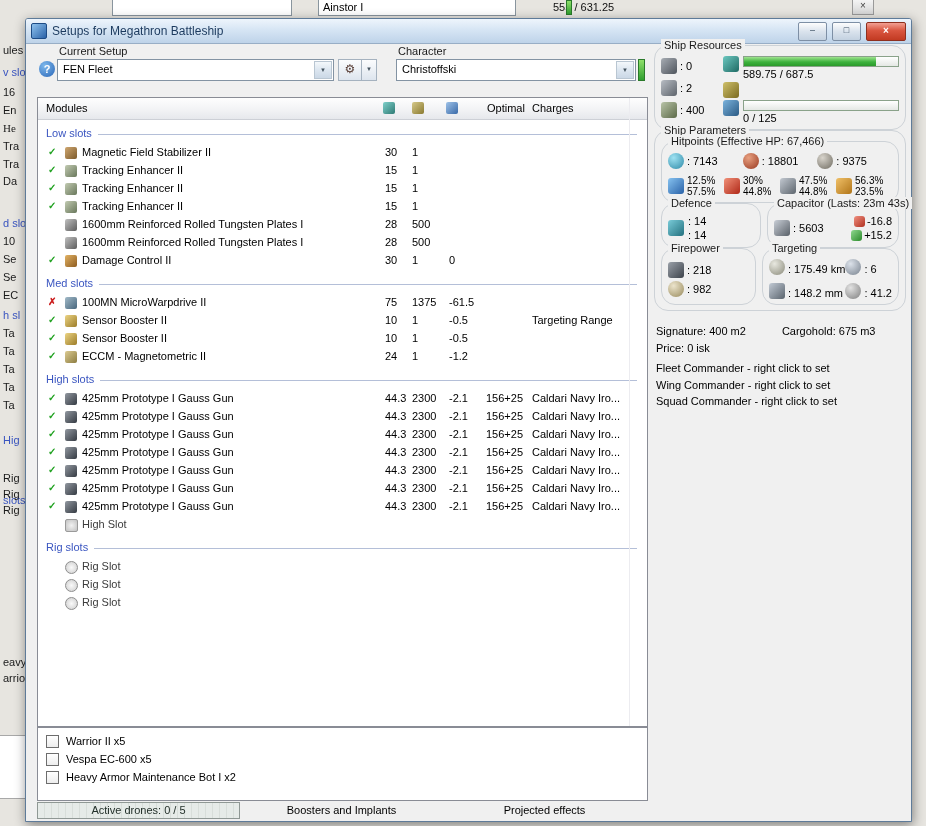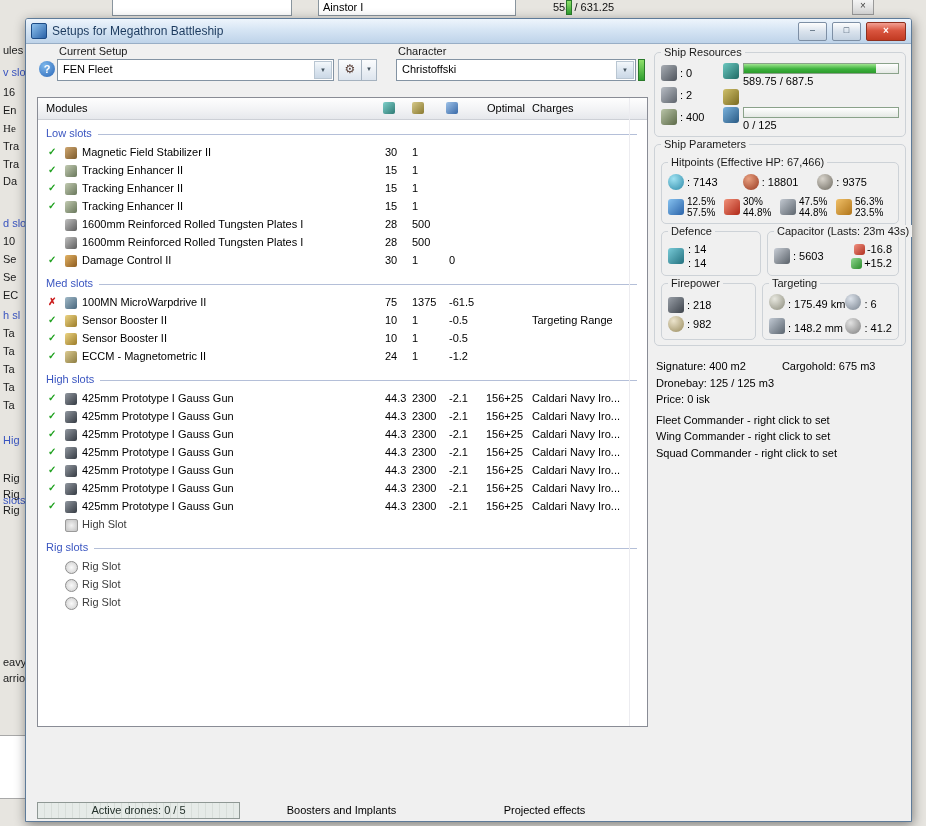--- a/index.html
+++ b/index.html
@@ -75,21 +75,21 @@
   
   #drones-box{position:absolute;left:11px;top:708px;width:609px;height:68px;background:#fff;border:1px solid #898c95;padding-top:4px}
   .drow{height:18px;padding-left:8px;display:flex;align-items:center;gap:7px}
   .cb{width:11px;height:11px;background:linear-gradient(#fff,#ededed);border:1px solid #6d6d6d;flex:0 0 auto}
   #bottom-bar{position:absolute;left:11px;top:783px;width:609px;height:16px;display:flex}
   #bottom-bar .bcell{width:203px;display:flex;align-items:center;justify-content:center}
   #active-drones-bar{width:201px;height:15px;border:1px solid #8f9894;background:repeating-linear-gradient(90deg,#e6ebe8 0 6px,#d8deda 6px 7px);display:flex;align-items:center;justify-content:center;color:#23302a}
 
   
   #right-panel{position:absolute;left:628px;top:26px;width:252px}
-  .group{position:relative;border:1px solid #cdd2d7;border-radius:5px;padding:10px 6px 5px;margin-top:7px;background:transparent}
+  .group{position:relative;border:1px solid #cdd2d7;border-radius:14px;padding:10px 6px 5px;background:transparent}
   .glabel{position:absolute;top:-7px;left:6px;background:#f0f0f0;padding:0 3px;white-space:nowrap;color:#1a1a1a}
   .ico{display:inline-block;width:16px;height:16px;border-radius:3px;vertical-align:-4px;flex:0 0 auto}
   .val{margin-left:3px;white-space:nowrap}
   .res-flex{display:flex}
   .res-left{width:62px;display:flex;flex-direction:column;gap:6px;padding-top:2px}
   .hp-cell{display:flex;align-items:center}
   .res-right{flex:1;display:flex;flex-direction:column;gap:2px}
   .bar-row{display:flex;gap:4px;align-items:flex-start}
   .bar-col{flex:1}
   .rbar{height:9px;border:1px solid #8aa28a;background:linear-gradient(#fff,#e4e8e4)}
@@ -407,20 +407,36 @@
           </div>
           <div class="mrow empty">
             <span class="st "></span>
             <span class="mi rig-slot-icon"></span>
             <span class="c-name">Rig Slot</span>
           </div>
         </div>
       <div id="mod-vline"></div>
     </div>
 
+    <div id="drones-box">
+      <div id="drone-list">
+          <div class="drow">
+            <span class="cb"></span>
+            <span class="dlabel">Warrior II x5</span>
+          </div>
+          <div class="drow">
+            <span class="cb"></span>
+            <span class="dlabel">Vespa EC-600 x5</span>
+          </div>
+          <div class="drow">
+            <span class="cb"></span>
+            <span class="dlabel">Heavy Armor Maintenance Bot I x2</span>
+          </div>
+        </div>
+    </div>
 
     <div id="bottom-bar">
       <div class="bcell">
         <div id="active-drones-bar">Active drones: 0 / 5</div>
       </div>
       <div class="bcell">Boosters and Implants</div>
       <div class="bcell">Projected effects</div>
     </div>
 
     <div id="right-panel">
@@ -566,21 +582,20 @@
           </div>
         </div>
 
       </div>
 
       <div id="info-lines">
         <div class="info-flex">
           <span>Signature: 400 m2</span>
           <span>Cargohold: 675 m3</span>
         </div>
-        <div>Dronebay: 125 / 125 m3</div>
         <div>Price: 0 isk</div>
         <div style="height:4px"></div>
         <div>Fleet Commander - right click to set</div>
         <div>Wing Commander - right click to set</div>
         <div>Squad Commander - right click to set</div>
       </div>
 
     </div>
   </div>
 </div>

